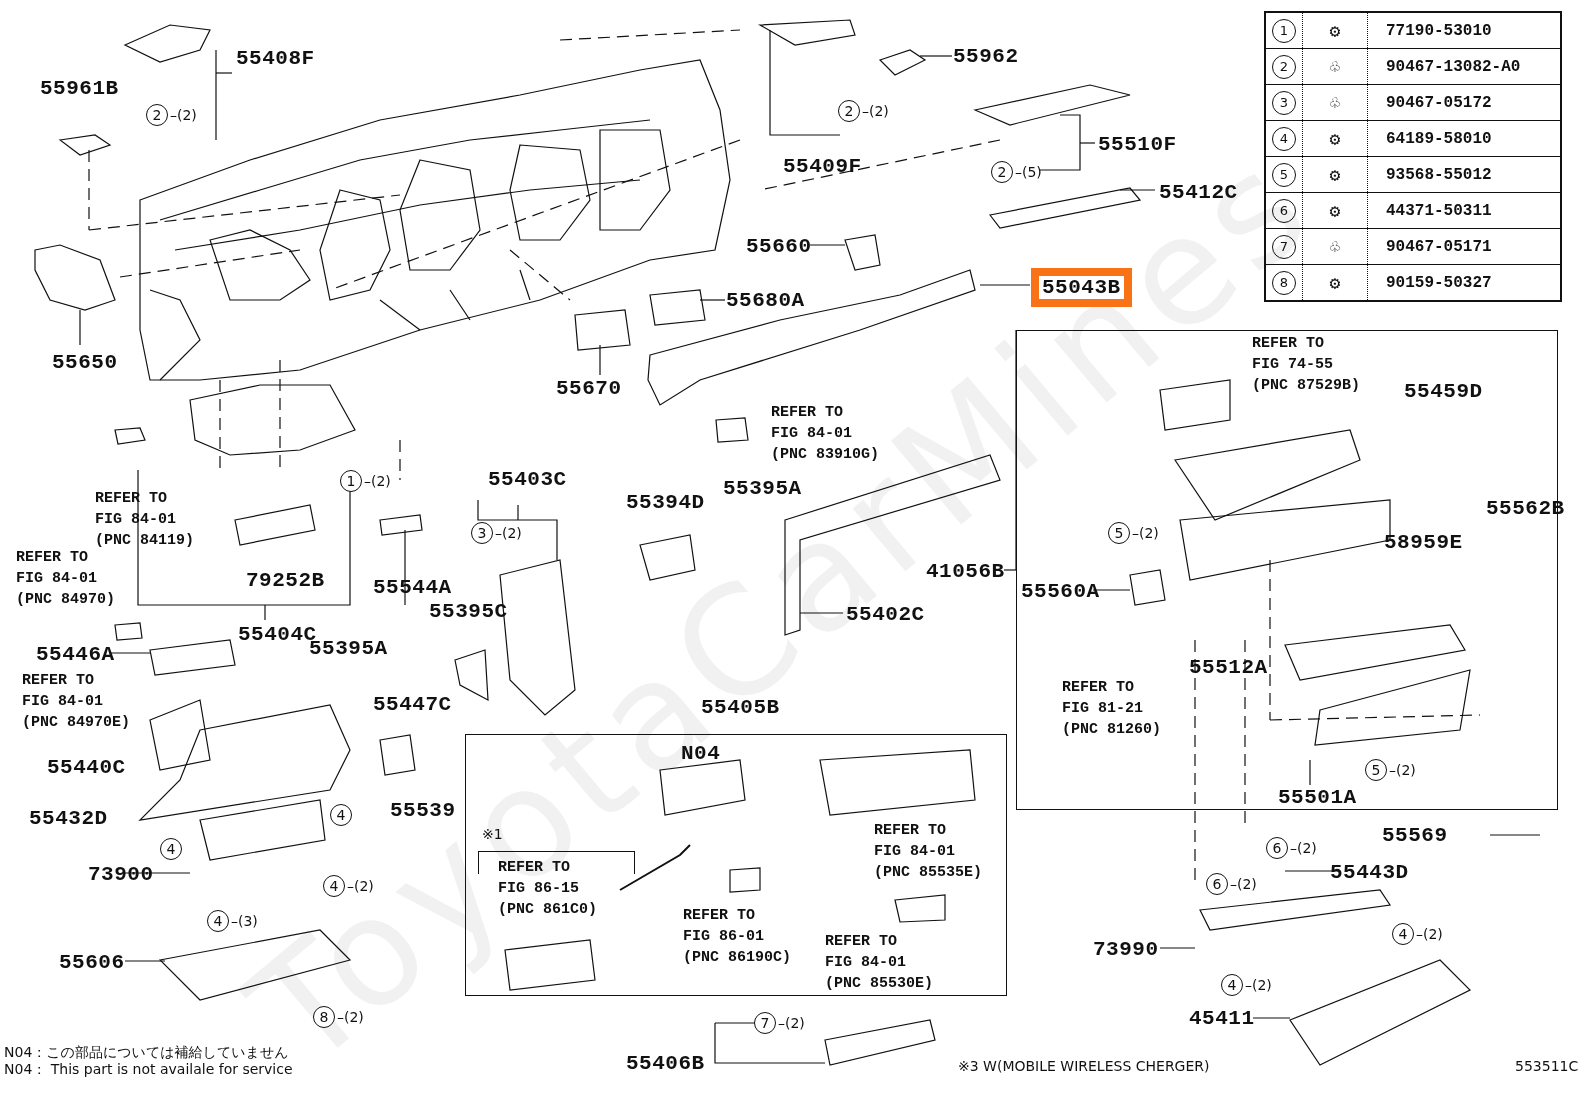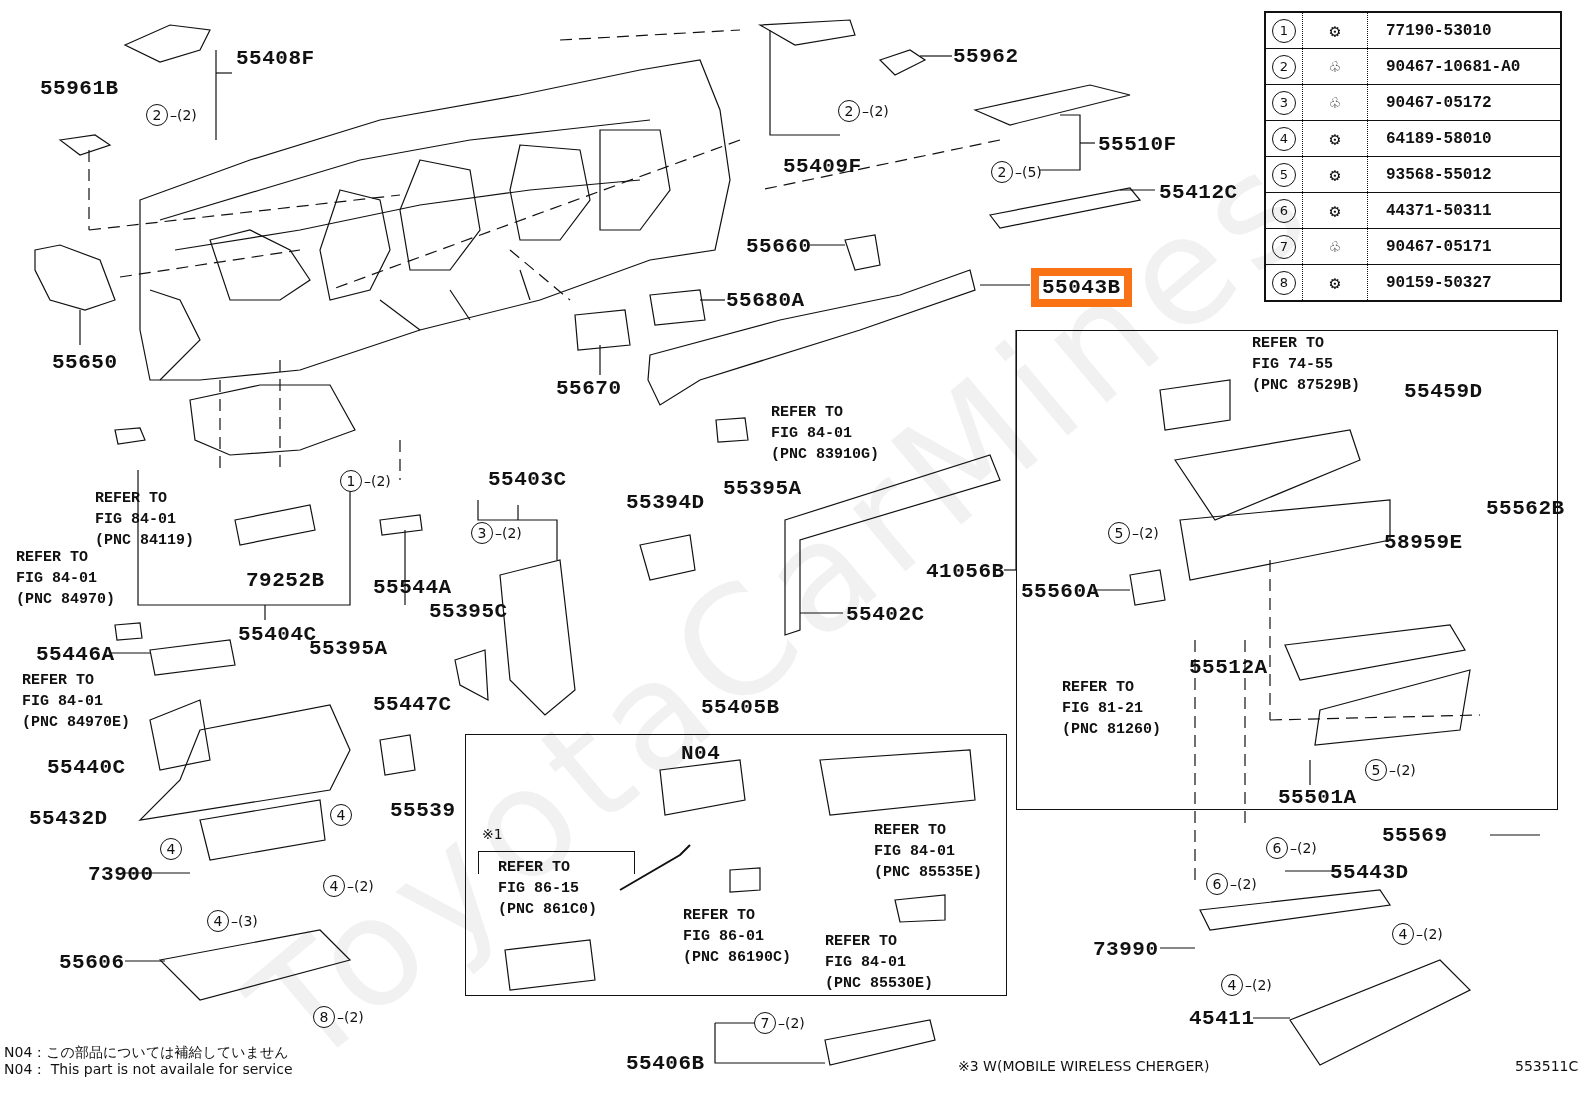--- a/index.html
+++ b/index.html
@@ -149,21 +149,21 @@
   <table class="fastener">
     <tbody id="fastener-body">
         <tr>
           <td class="num"><span class="num-circle">1</span></td>
           <td class="icon"><span>⚙</span></td>
           <td class="pn">77190-53010</td>
         </tr>
         <tr>
           <td class="num"><span class="num-circle">2</span></td>
           <td class="icon"><span>♧</span></td>
-          <td class="pn">90467-10681-A0</td>
+          <td class="pn">90467-13082-A0</td>
         </tr>
         <tr>
           <td class="num"><span class="num-circle">3</span></td>
           <td class="icon"><span>♧</span></td>
           <td class="pn">90467-05172</td>
         </tr>
         <tr>
           <td class="num"><span class="num-circle">4</span></td>
           <td class="icon"><span>⚙</span></td>
           <td class="pn">64189-58010</td>

